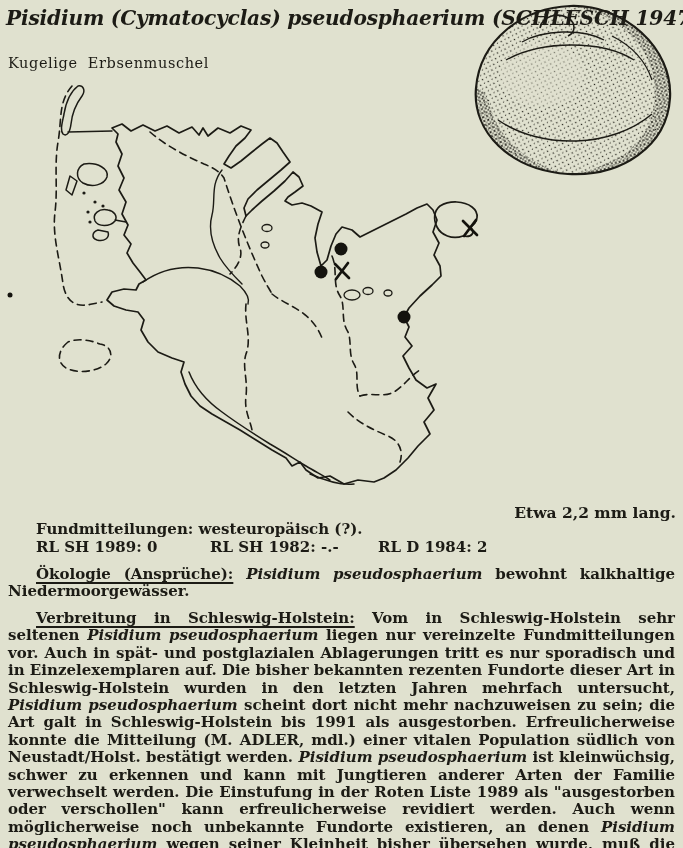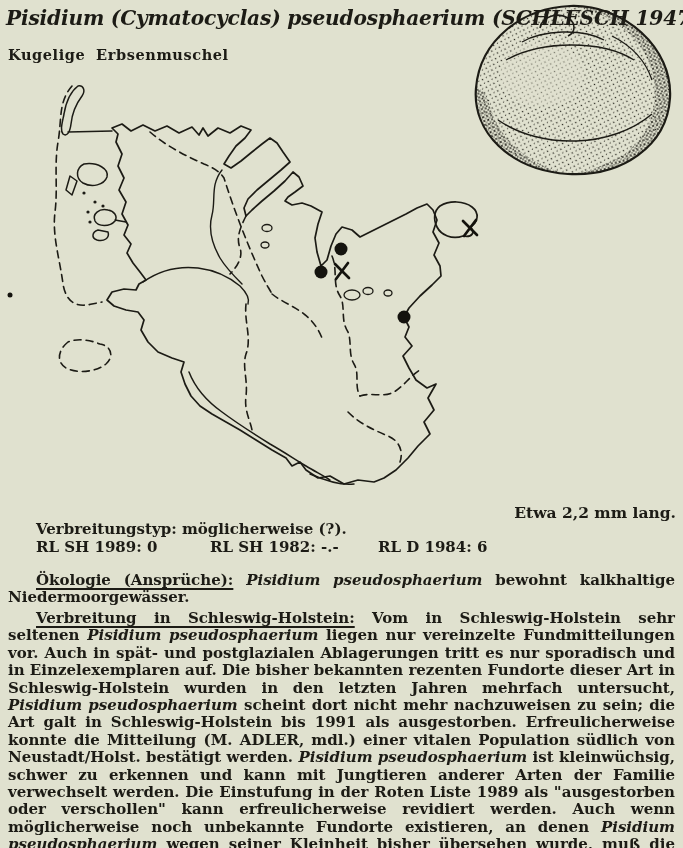--- a/index.html
+++ b/index.html
@@ -1,29 +1,29 @@
 <!DOCTYPE html>
 <html><head>
 <meta charset="utf-8">
 <style>
   html,body{margin:0;padding:0;}
   .page{position:relative;width:683px;height:848px;background:#e0e1cf;color:#1c1b15;
         font-family:"DejaVu Serif",serif;overflow:hidden;}
   .title{position:absolute;left:6px;top:5px;font-style:italic;font-weight:bold;font-size:21px;
          letter-spacing:-0.2px;transform:scaleX(0.96);transform-origin:0 0;white-space:nowrap;}
-  .subtitle{position:absolute;left:8px;top:46px;font-weight:bold;font-size:14.5px;
+  .subtitle{position:absolute;left:8px;top:55px;font-weight:normal;font-size:14.5px;
             letter-spacing:0.6px;word-spacing:5px;}
   .caption{position:absolute;top:503px;right:7px;font-weight:bold;font-size:15.5px;}
   .vtype{position:absolute;left:36px;top:520px;font-weight:bold;font-size:15px;}
   .rl-row{position:absolute;left:0;top:538px;width:683px;height:18px;font-weight:bold;font-size:15px;}
   .rl-row span{position:absolute;white-space:nowrap;text-align:center;}
   .rl-a{left:36px;} .rl-b{left:190px;margin-left:20px;} .rl-c{left:378px;}
   .para{position:absolute;left:8px;width:667px;font-weight:bold;font-size:15px;line-height:17.4px;
         text-align:justify;text-indent:28px;margin:0;}
-  .eco{top:566px;margin-top:6px;}
+  .eco{top:566px;}
   .dist{top:610px;}
   .hd{text-decoration:underline;text-underline-offset:3px;text-decoration-thickness:1.5px;}
   .map-svg{position:absolute;left:0;top:80px;}
   .shell-svg{position:absolute;left:462px;top:2px;}
   svg{display:block;}
 </style>
 </head>
 <body>
 
 <div class="page">
@@ -127,25 +127,25 @@
       <circle r="6.5" fill="#14130e" cx="321" cy="272"></circle>
       <use href="#xmark" x="342" y="271"></use>
       <use href="#xmark" x="470" y="228"></use>
       <circle r="6.5" fill="#14130e" cx="404" cy="317"></circle>
       <circle r="2.5" fill="#14130e" cx="10" cy="295"></circle>
     </g>
   </svg>
 
   <div class="caption">Etwa 2,2 mm lang.</div>
 
-  <div class="vtype">Verbreitungstyp: möglicherweise (?).</div>
+  <div class="vtype">Fundmitteilungen: westeuropäisch (?).</div>
 
   <div class="rl-row">
     <span class="rl-a">RL SH 1989: 0</span>
     <span class="rl-b">RL SH 1982: -.-</span>
-    <span class="rl-c">RL D 1984: 6</span>
+    <span class="rl-c">RL D 1984: 2</span>
   </div>
 
   <p class="para eco"><span class="hd">Ökologie (Ansprüche):</span><i> Pisidium pseudosphaerium</i><span> bewohnt kalkhaltige Niedermoorgewässer.</span></p>
 
   <p class="para dist"><span class="hd">Verbreitung in Schleswig-Holstein:</span><span> Vom in Schleswig-Holstein sehr seltenen </span><i>Pisidium pseudosphaerium</i><span> liegen nur vereinzelte Fundmitteilungen vor. Auch in spät- und postglazialen Ablagerungen tritt es nur sporadisch und in Einzelexemplaren auf. Die bisher bekannten rezenten Fundorte dieser Art in Schleswig-Holstein wurden in den letzten Jahren mehrfach untersucht, </span><i>Pisidium pseudosphaerium</i><span> scheint dort nicht mehr nachzuweisen zu sein; die Art galt in Schleswig-Holstein bis 1991 als ausgestorben. Erfreulicherweise konnte die Mitteilung (M. ADLER, mdl.) einer vitalen Population südlich von Neustadt/Holst. bestätigt werden. </span><i>Pisidium pseudosphaerium</i><span> ist kleinwüchsig, schwer zu erkennen und kann mit Jungtieren anderer Arten der Familie verwechselt werden. Die Einstufung in der Roten Liste 1989 als "ausgestorben oder verschollen" kann erfreulicherweise revidiert werden. Auch wenn möglicherweise noch unbekannte Fundorte existieren, an denen </span><i>Pisidium pseudosphaerium</i><span> wegen seiner Kleinheit bisher übersehen wurde, muß die Art weiterhin als "vom Aussterben bedroht" eingestuft werden.</span></p>
 
 </div>
 
 </body></html>

